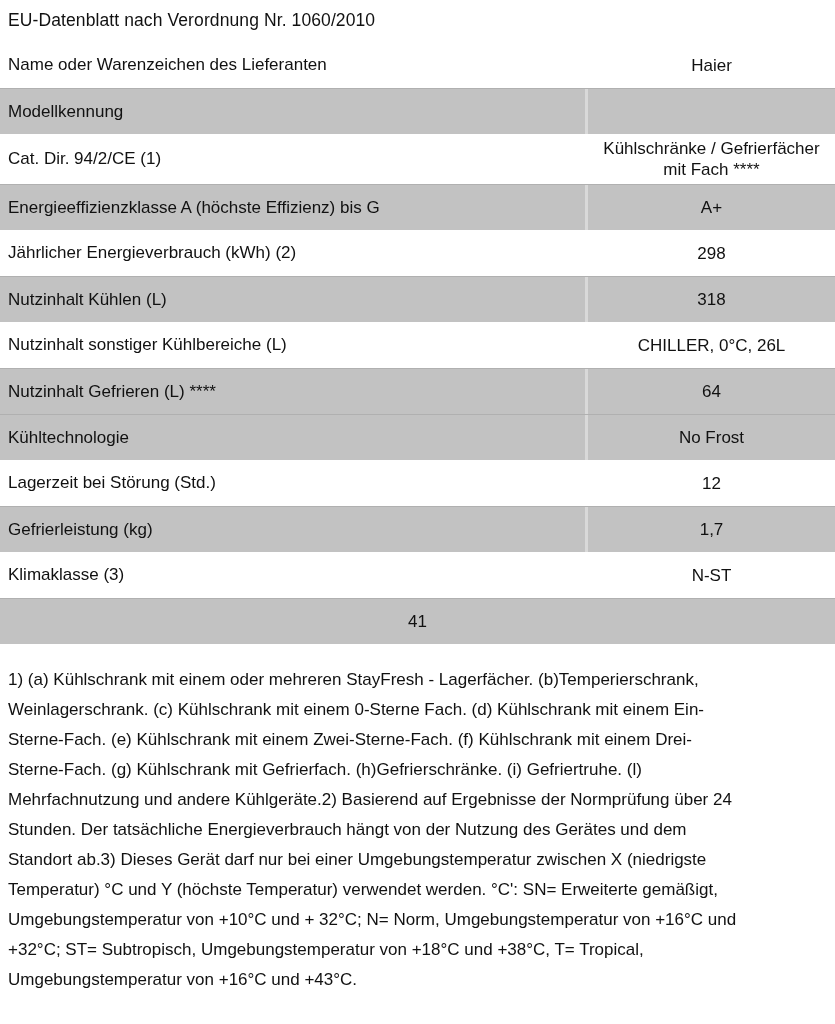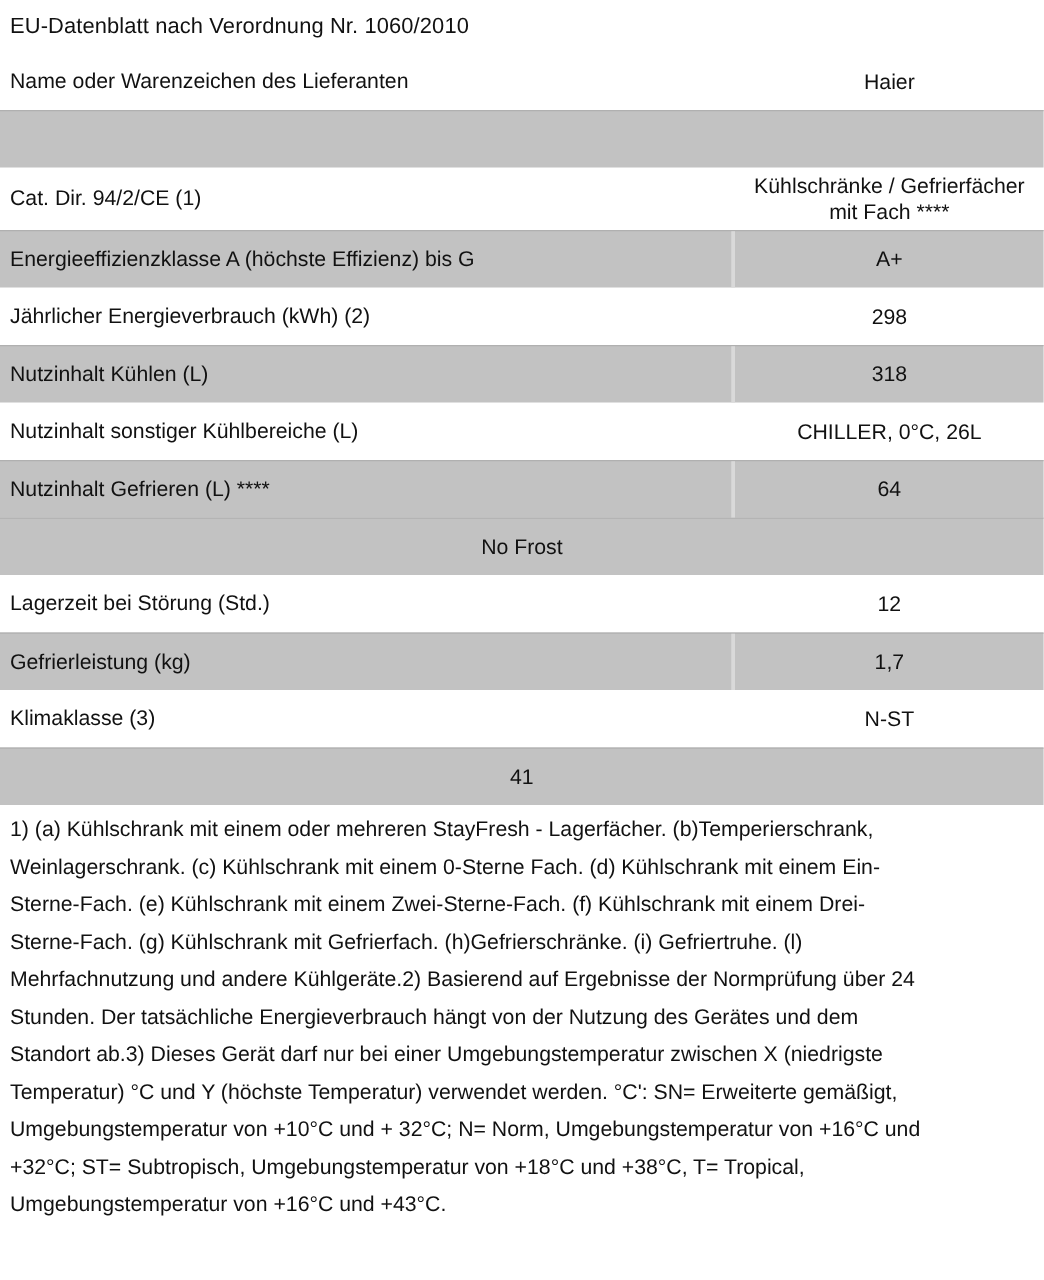--- a/index.html
+++ b/index.html
@@ -48,39 +48,40 @@
     line-height:21px;
   }
   .row.shaded{
     background:var(--shade);
     border-top:1px solid var(--shade-edge);
   }
   .row.shaded .cell.label{
     border-right:3px solid var(--divider);
   }
   .footnotes{
-    margin-top:5px;
+    margin-top:21px;
     padding:0 9px 0 8px;
     font-size:17px;
     line-height:30px;
     text-align:left;
   }
 </style>
 </head>
 <body>
 
 <div class="sheet">
   <div class="doc-title">EU-Datenblatt nach Verordnung Nr. 1060/2010</div>
 
   <div class="spec-table">
       <div class="row">
         <div class="cell label">Name oder Warenzeichen des Lieferanten</div>
         <div class="cell value">Haier</div>
       </div>
       <div class="row shaded">
+        <div class="cell label">Modellkennung</div>
         <div class="cell value"></div>
       </div>
       <div class="row">
         <div class="cell label">Cat. Dir. 94/2/CE (1)</div>
         <div class="cell value">Kühlschränke / Gefrierfächer mit Fach ****</div>
       </div>
       <div class="row shaded">
         <div class="cell label">Energieeffizienzklasse A (höchste Effizienz) bis G</div>
         <div class="cell value">A+</div>
       </div>
@@ -94,20 +95,21 @@
       </div>
       <div class="row">
         <div class="cell label">Nutzinhalt sonstiger Kühlbereiche (L)</div>
         <div class="cell value">CHILLER, 0°C, 26L</div>
       </div>
       <div class="row shaded">
         <div class="cell label">Nutzinhalt Gefrieren (L) ****</div>
         <div class="cell value">64</div>
       </div>
       <div class="row shaded">
+        <div class="cell label">Kühltechnologie</div>
         <div class="cell value">No Frost</div>
       </div>
       <div class="row">
         <div class="cell label">Lagerzeit bei Störung (Std.)</div>
         <div class="cell value">12</div>
       </div>
       <div class="row shaded">
         <div class="cell label">Gefrierleistung (kg)</div>
         <div class="cell value">1,7</div>
       </div>

